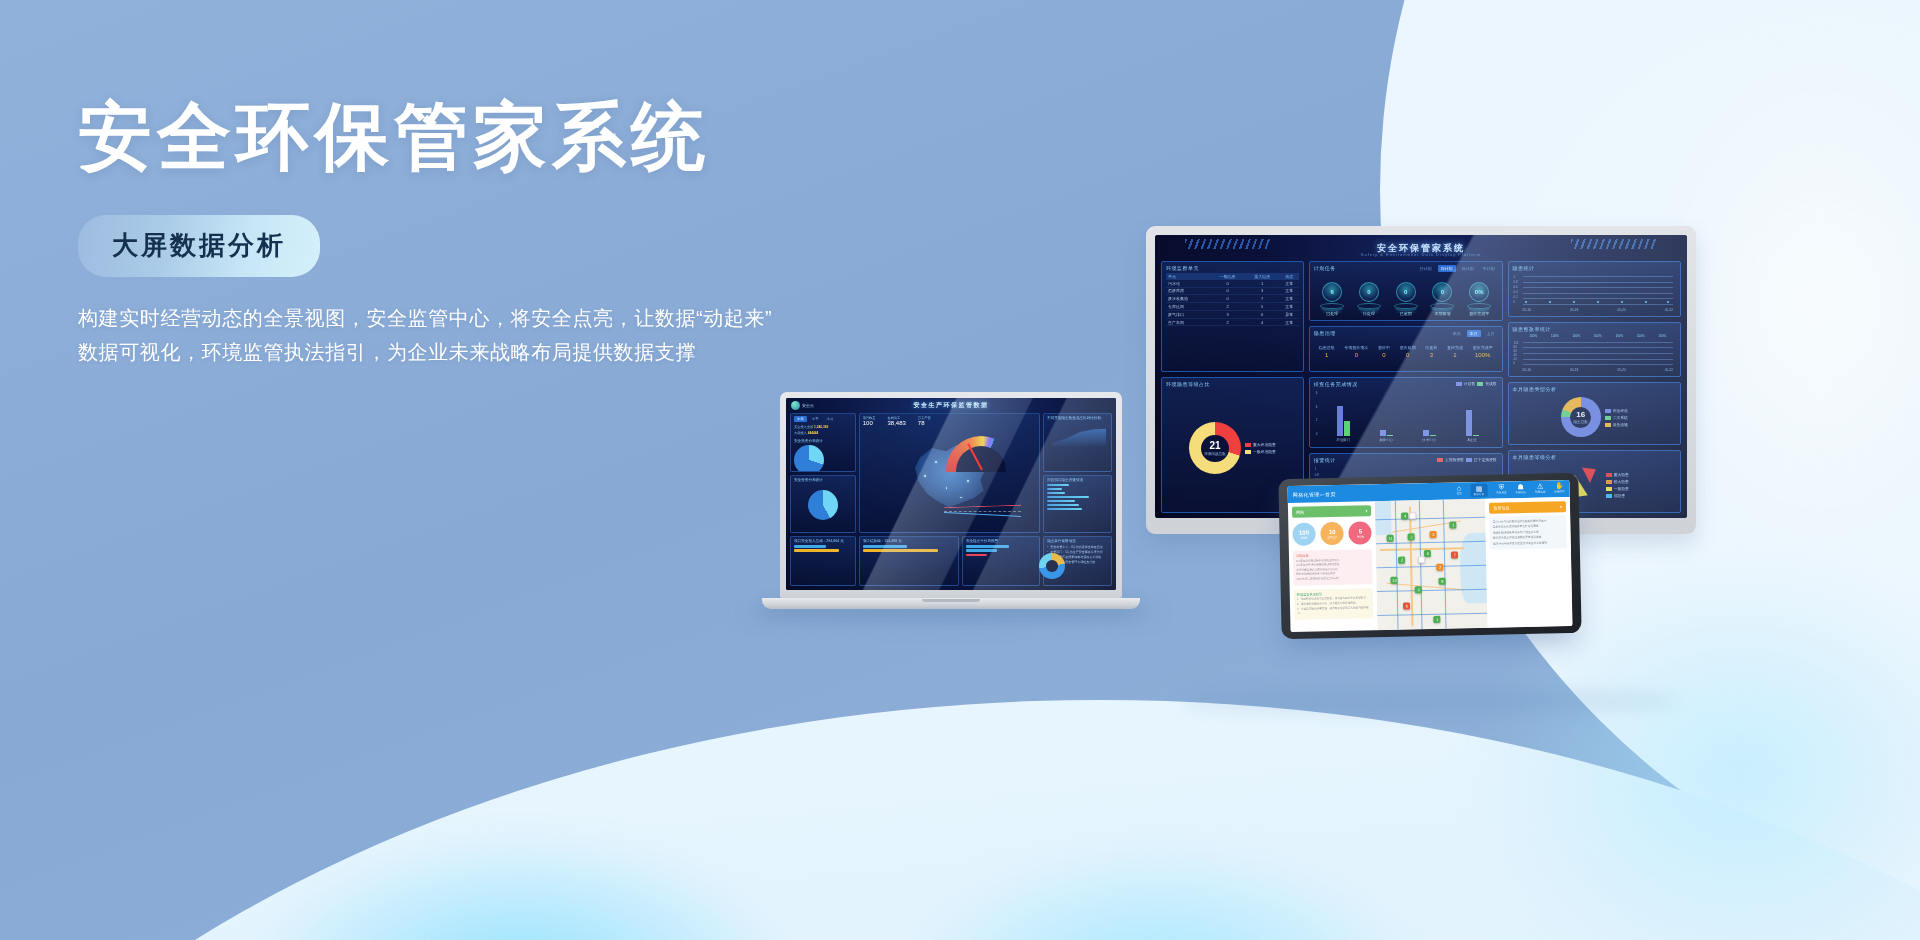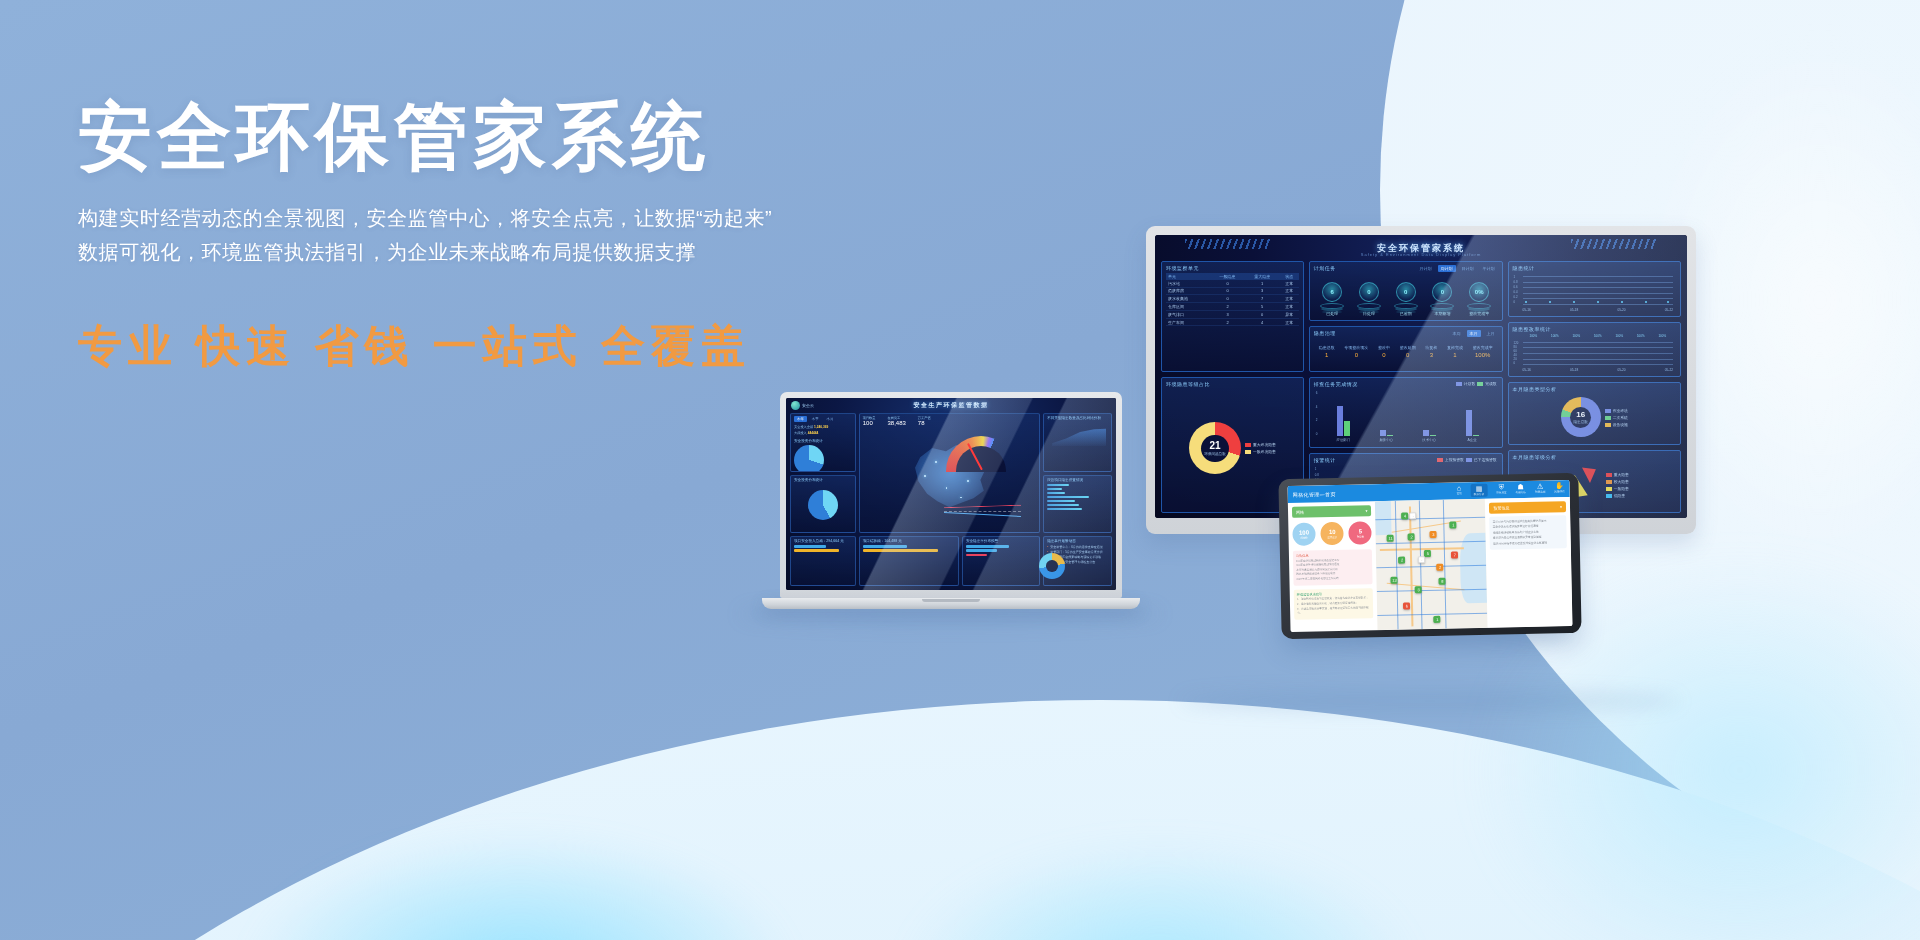--- a/index.html
+++ b/index.html
@@ -384,31 +384,31 @@
   <div class="bg-arc"></div>
   <div class="bg-glow-a"></div>
   <div class="bg-glow-b"></div>
   <div class="bg-glow-c"></div>
   <div class="bg-glow-d"></div>
 </div>
 
 <div id="copy">
   <div class="title">安全环保管家系统</div>
 
+  <div><span class="pill">大屏数据分析</span></div>
 
   <div class="para">
     <div>构建实时经营动态的全景视图，安全监管中心，将安全点亮，让数据“动起来”</div>
     <div>数据可视化，环境监管执法指引，为企业未来战略布局提供数据支撑</div>
   </div>
 
 
   <div class="para">
   </div>
 
-  <div class="tagline">专业 快速 省钱 一站式 全覆盖</div>
 </div>
 
 <div id="devices">
 
   <div class="shadow-mon"></div>
   <div class="shadow-lt"></div>
   <div class="shadow-tb"></div>
 
   <div class="monitor">
     <div class="mon-bezel">

